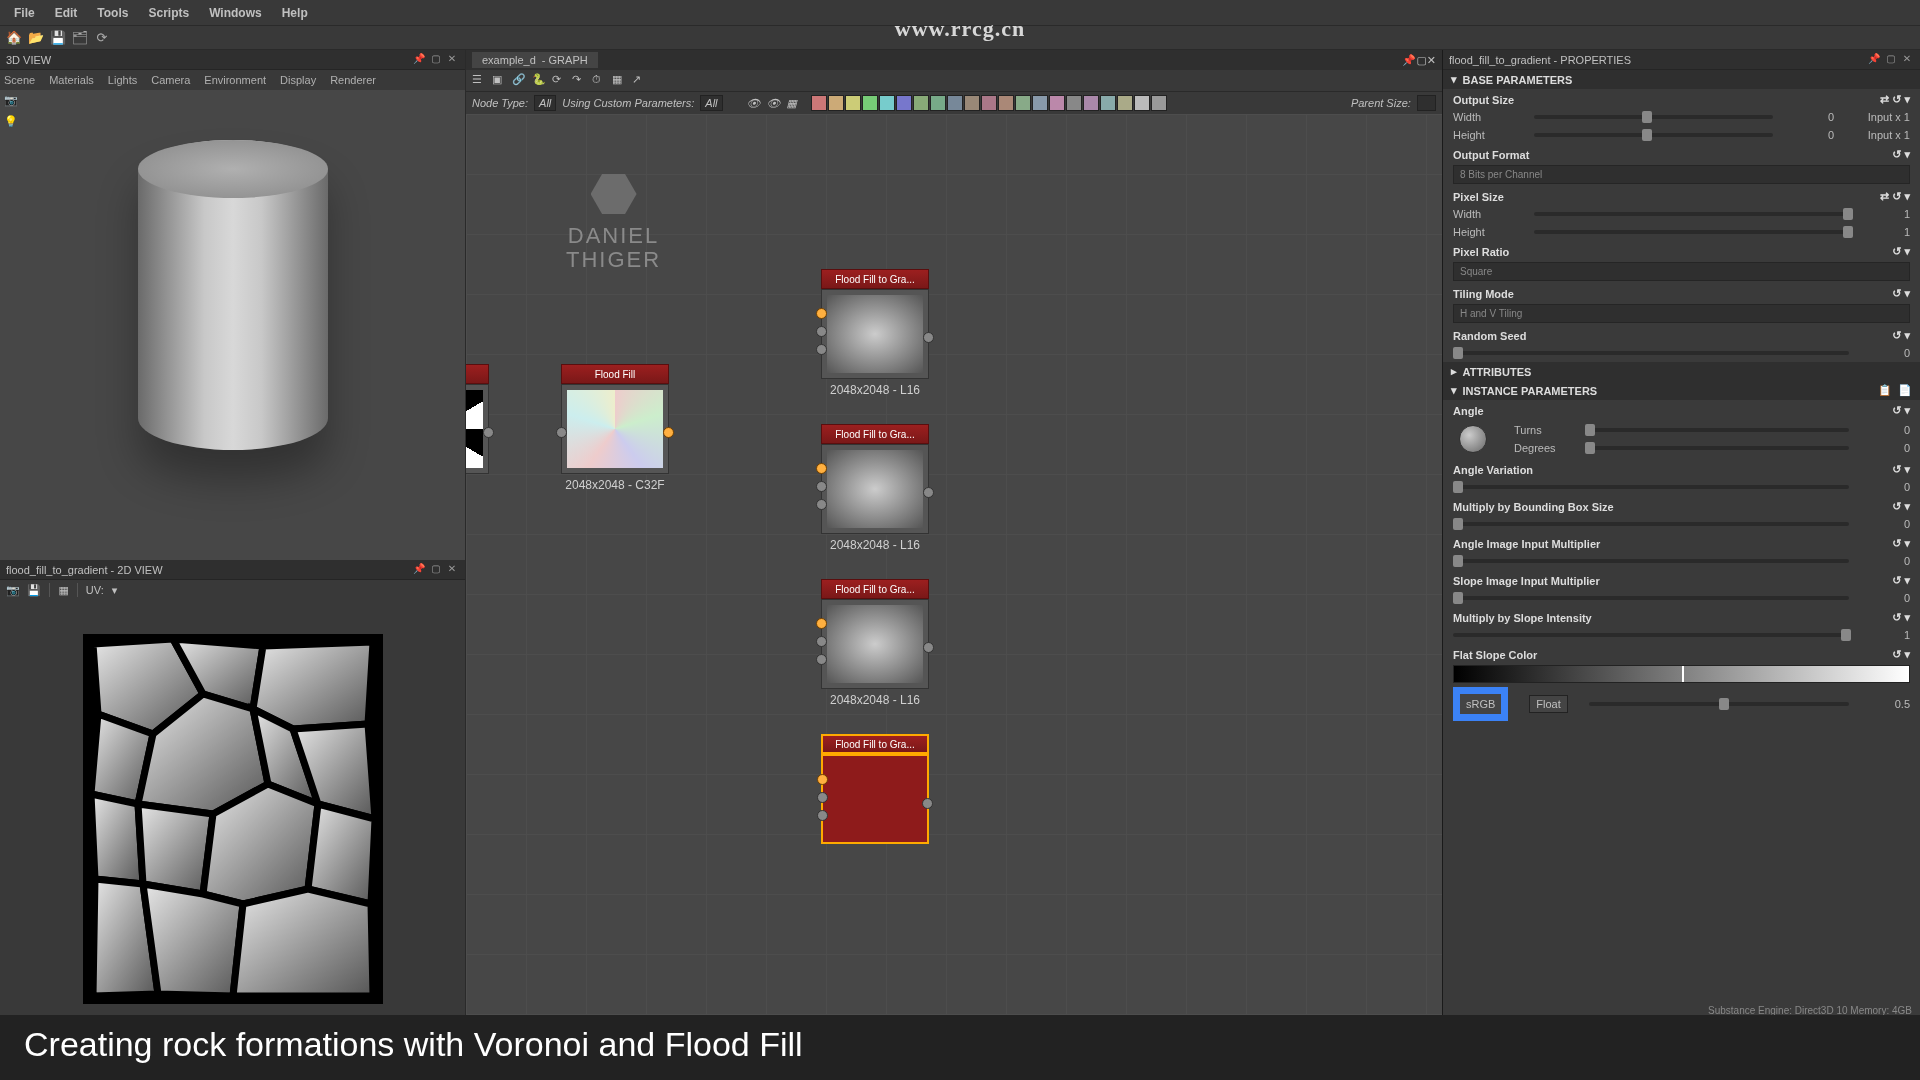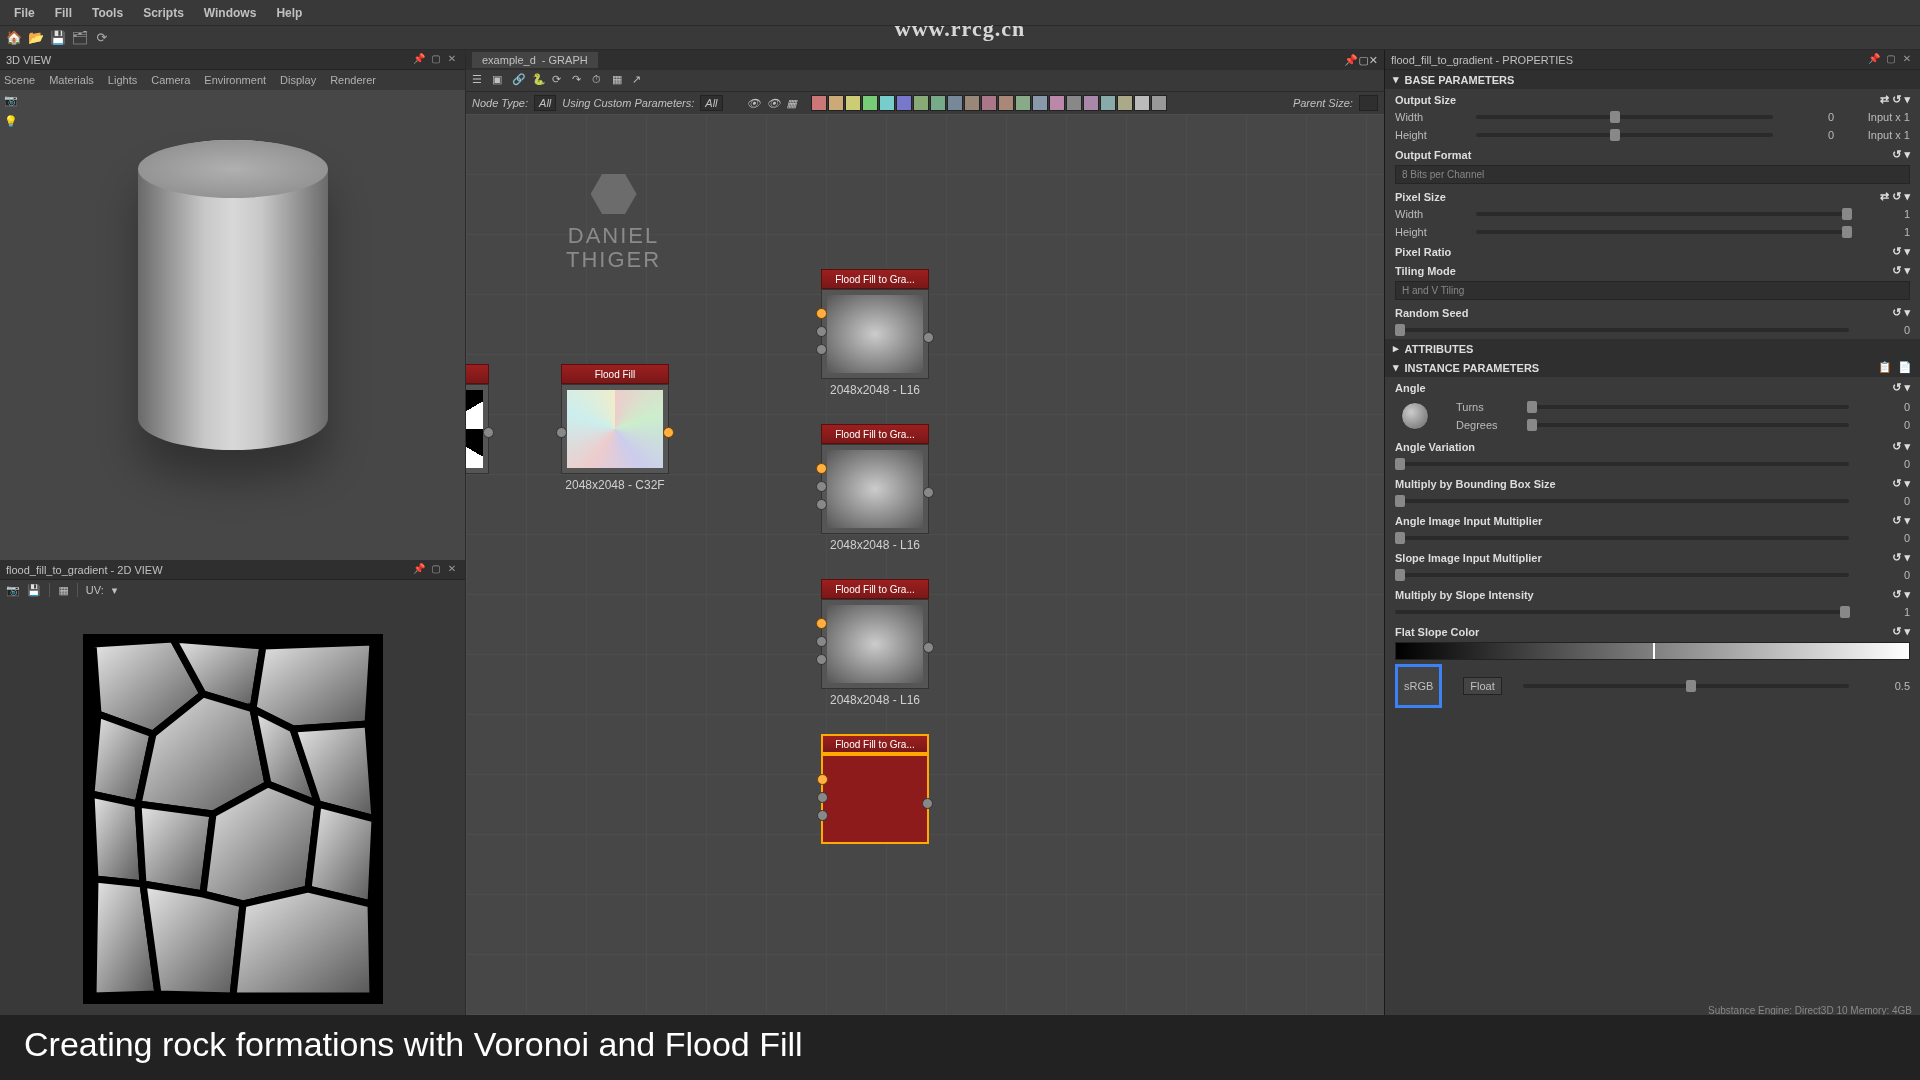--- a/index.html
+++ b/index.html
@@ -10,21 +10,21 @@
 .menubar-item { padding: 4px 10px; color: #c0c0c0; cursor: pointer; font-size: 12px; font-weight: bold; }
 
 
 .toolbar { height: 24px; background: #393939; display: flex; align-items: center; padding: 0 6px; gap: 6px; border-bottom: 1px solid #2a2a2a; }
 .toolbar .icon { width: 16px; height: 16px; display: inline-flex; align-items: center; justify-content: center; color: #aaa; font-size: 13px; }
 
 
 .main { display: flex; height: calc(100% - 50px); }
 .left-col { width: 466px; display: flex; flex-direction: column; border-right: 1px solid #2a2a2a; }
 .center-col { flex: 1; display: flex; flex-direction: column; position: relative; }
-.right-col { width: 536px; display: flex; flex-direction: column; border-left: 1px solid #1a1a1a; background: #3a3a3a; overflow-y: auto; }
+.right-col { width: 478px; display: flex; flex-direction: column; border-left: 1px solid #1a1a1a; background: #3a3a3a; overflow-y: auto; }
 
 
 .panel-header { height: 20px; background: #2f2f2f; display: flex; align-items: center; padding: 0 6px; border-bottom: 1px solid #252525; font-size: 11px; }
 .panel-header .title { flex: 1; }
 .panel-header .ctrl { width: 14px; height: 14px; margin-left: 2px; font-size: 10px; text-align: center; color: #999; }
 
 
 .panel-3d { flex: 0 0 510px; display: flex; flex-direction: column; }
 .panel-3d .sub-toolbar { height: 20px; background: #393939; display: flex; align-items: center; padding: 0 4px; gap: 14px; font-size: 11px; color: #b0b0b0; }
 .viewport-3d { flex: 1; background: #474747; position: relative; display: flex; align-items: center; justify-content: center; }
@@ -97,21 +97,21 @@
 
 ::-webkit-scrollbar { width: 10px; }
 ::-webkit-scrollbar-track { background: #2f2f2f; }
 ::-webkit-scrollbar-thumb { background: #555; }
 </style>
 </head>
 <body>
 
 <div class="menubar">
   <span class="menubar-item">File</span>
-  <span class="menubar-item">Fill</span>
+  <span class="menubar-item">Edit</span>
   <span class="menubar-item">Tools</span>
   <span class="menubar-item">Scripts</span>
   <span class="menubar-item">Windows</span>
   <span class="menubar-item">Help</span>
 </div>
 
 <div class="toolbar">
   <span class="icon">🏠</span>
   <span class="icon">📂</span>
   <span class="icon">💾</span>
@@ -421,20 +421,21 @@
       <span class="val">1</span>
     </div>
 
     <div class="prop-title">
         <span>Pixel Ratio</span>
         <span class="mini-icons">
           <span>↺</span>
           <span>▾</span>
         </span>
       </div>
+    <div class="prop-field">Square</div>
 
     <div class="prop-title">
         <span>Tiling Mode</span>
         <span class="mini-icons">
           <span>↺</span>
           <span>▾</span>
         </span>
       </div>
     <div class="prop-field">H and V Tiling</div>
 
@@ -565,21 +566,21 @@
         <span>Flat Slope Color</span>
         <span class="mini-icons">
           <span>↺</span>
           <span>▾</span>
         </span>
       </div>
     <div class="color-strip">
         <span class="marker" style="left:50%"></span>
       </div>
     <div class="prop-row">
-      <span style="background:#444;padding:13px 6px;border:3px solid #3b82f6">sRGB</span>
+      <span style="background:#444;padding:4px 6px;border:7px solid #3b82f6">sRGB</span>
       <span style="background:#444;padding:2px 6px;border:1px solid #222">Float</span>
       <span class="slider">
           <span class="handle" style="left:50%"></span>
         </span>
       <span class="val">0.5</span>
     </div>
   </div>
 </div>
 
 <div class="footer-status">Substance Engine: Direct3D 10  Memory: 4GB</div>

